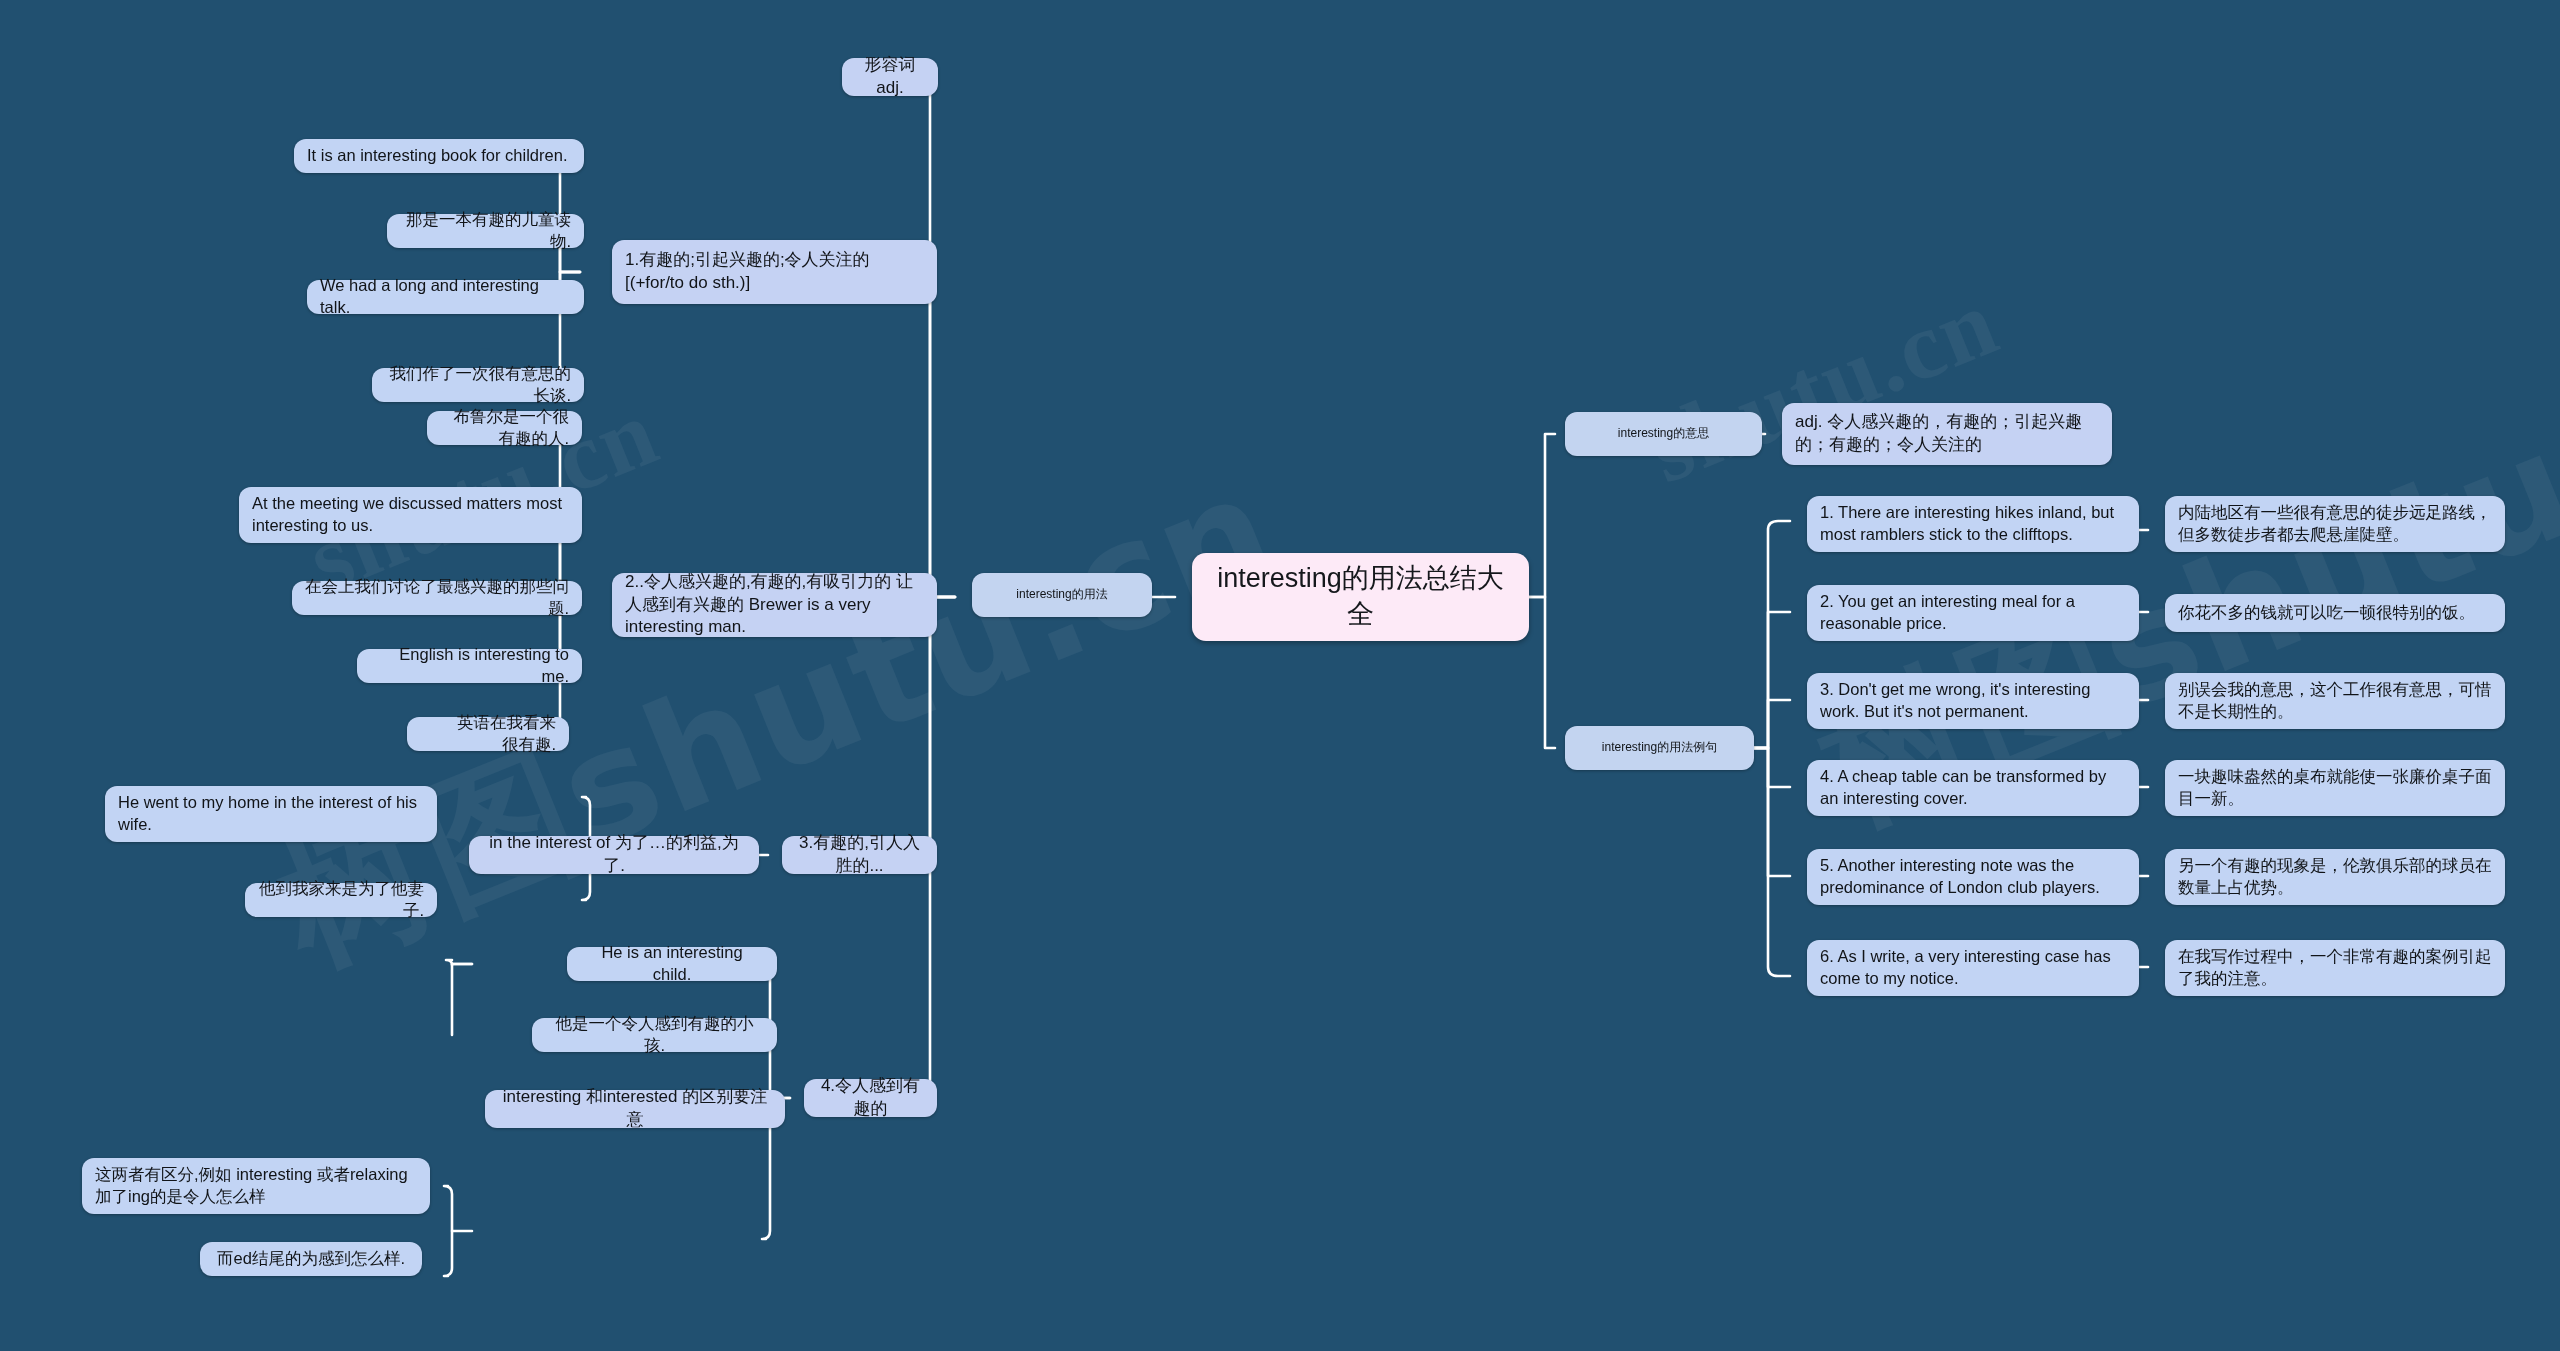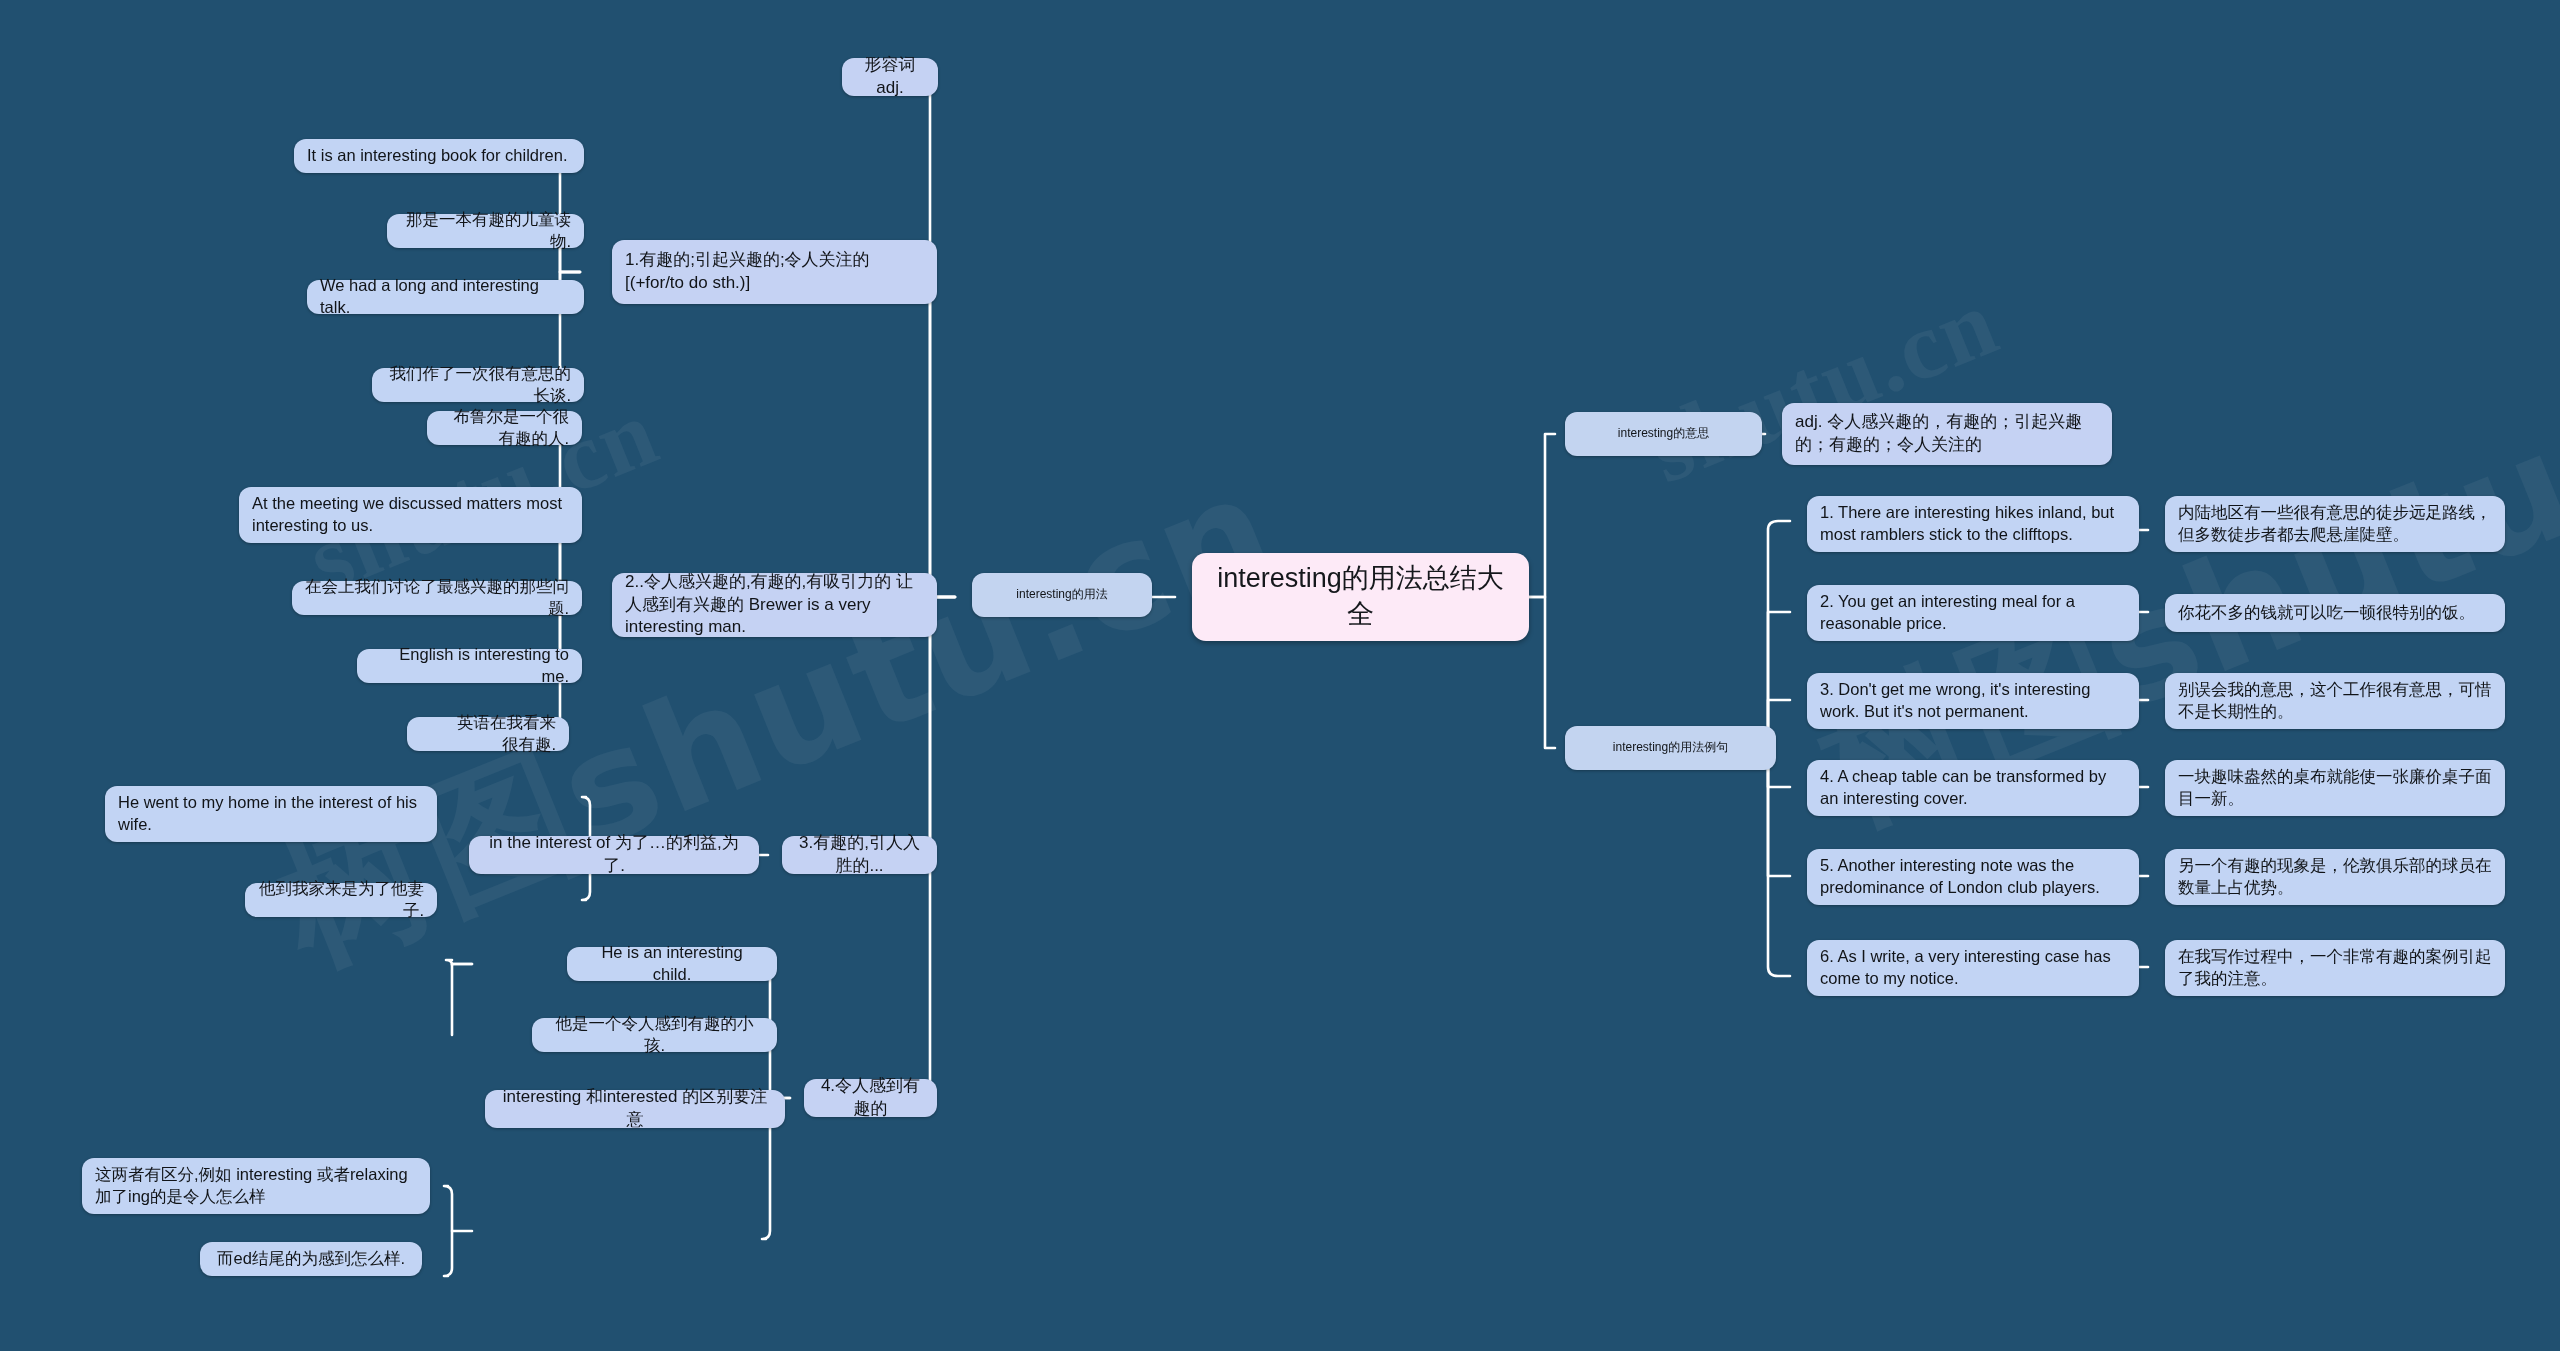--- a/index.html
+++ b/index.html
@@ -137,21 +137,21 @@
   </div>
 
   <div class="node lv1 ctr" style="left:955px; top:573px; width:180px; height:44px;justify-content:center;">
     <span>interesting的用法</span>
   </div>
 
   <div class="node lv1 ctr" style="left:1548px; top:412px; width:197px; height:44px;">
     <span>interesting的意思</span>
   </div>
 
-  <div class="node lv1 ctr" style="left:1548px; top:726px; width:211px; height:44px;">
+  <div class="node lv1 ctr" style="left:1548px; top:726px; width:189px; height:44px;">
     <span>interesting的用法例句</span>
   </div>
 
   <div class="node lv2 ctr" style="left:825px; top:58px; width:96px; height:38px;">
     <span>形容词 adj.</span>
   </div>
 
   <div class="node lv2" style="left:595px; top:240px; width:325px; height:64px;">
     <span>1.有趣的;引起兴趣的;令人关注的[(+for/to do sth.)]</span>
   </div>

